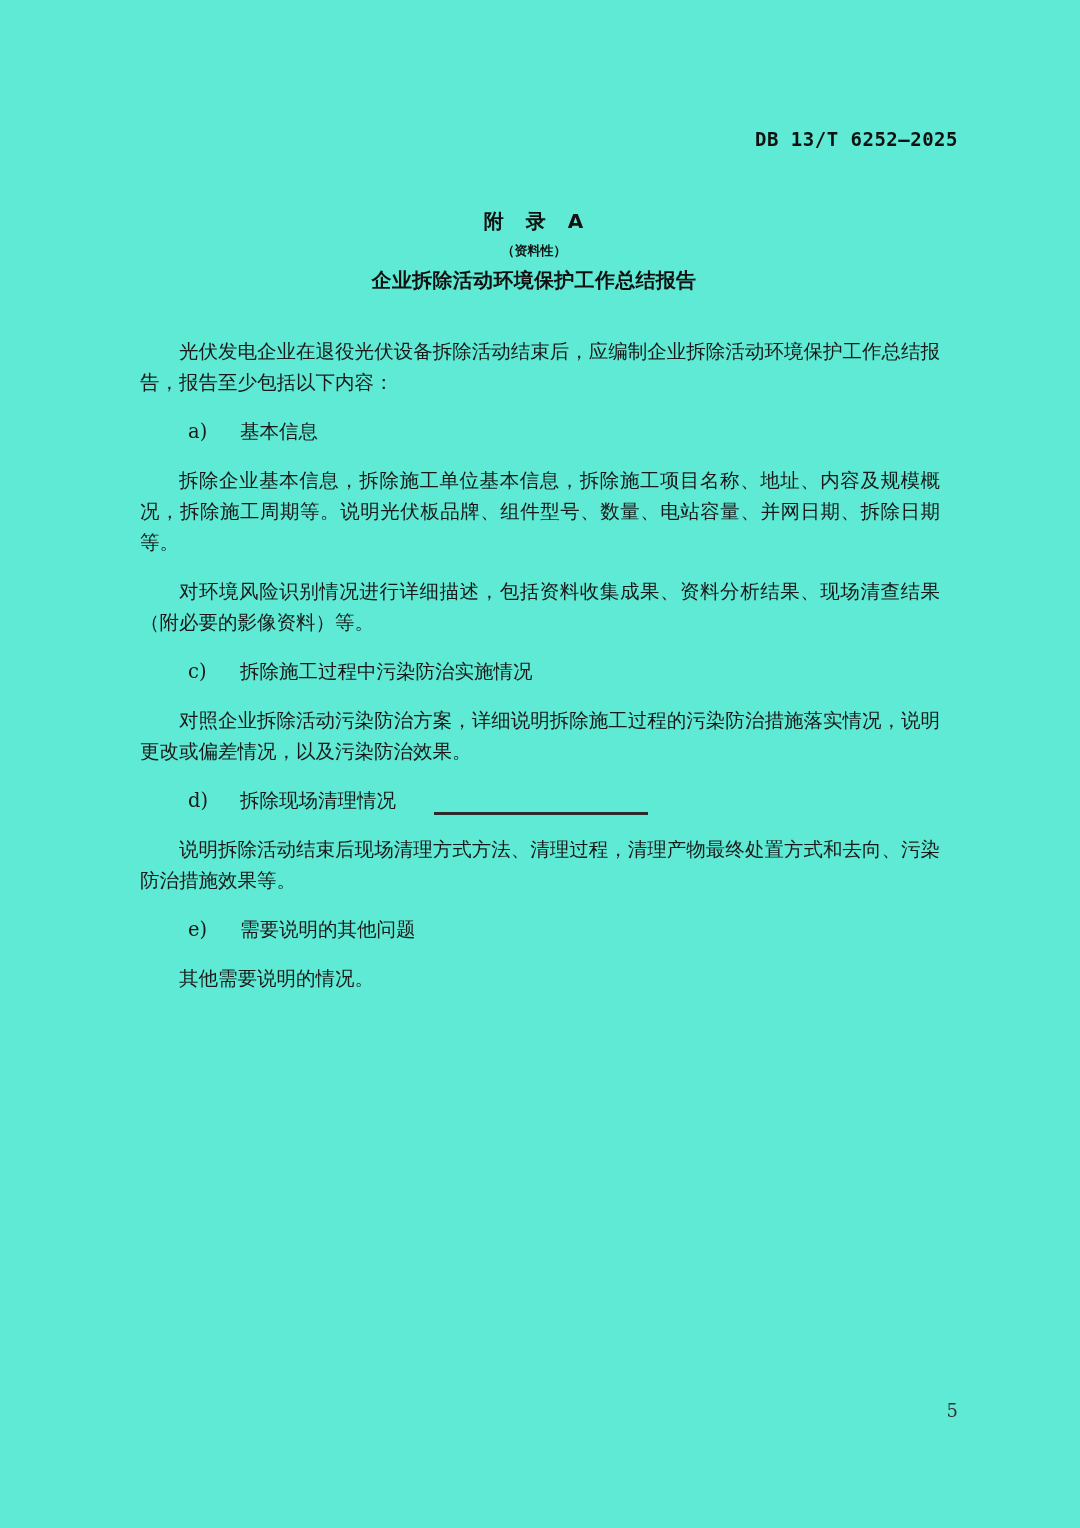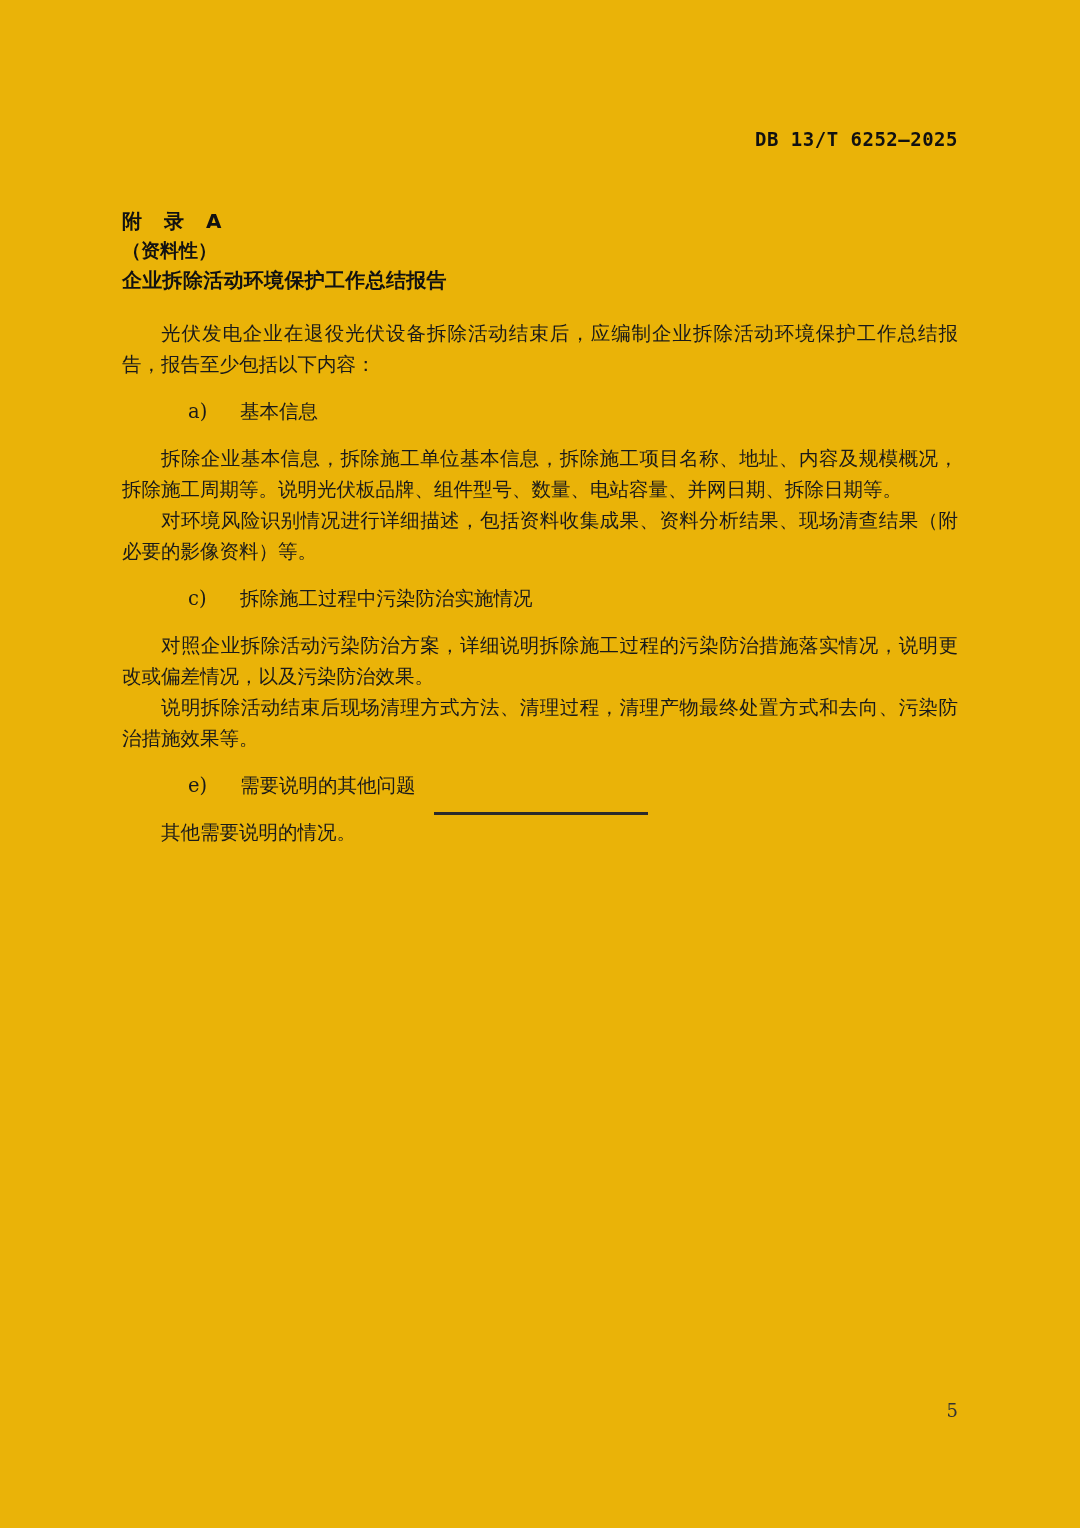--- a/index.html
+++ b/index.html
@@ -8,21 +8,21 @@
     background: #ffffff;
   }
   body {
     font-family: "DejaVu Serif", "Liberation Serif", serif;
     color: #1a1a1a;
   }
   .page {
     position: relative;
     width: 1080px;
     height: 1528px;
-    background: #eab308;
+    background: #5eead4;
     overflow: hidden;
     box-sizing: border-box;
   }
 
   
   .page-header {
     position: absolute;
     top: 128px;
     left: 122px;
     right: 122px;
@@ -37,35 +37,35 @@
     font-weight: bold;
     letter-spacing: 0.5px;
     color: #111111;
     white-space: nowrap;
   }
 
   
   .annex-title-block {
     position: absolute;
     top: 206px;
-    left: 122px;
+    left: 116px;
     width: 836px;
-    text-align: left;
+    text-align: center;
   }
   .annex-label {
     font-family: "DejaVu Sans", "Liberation Sans", sans-serif;
     font-size: 20px;
     font-weight: bold;
     letter-spacing: 1px;
     line-height: 30px;
     color: #111111;
   }
   .annex-nature {
     font-family: "DejaVu Sans", "Liberation Sans", sans-serif;
-    font-size: 19px;
+    font-size: 13px;
     font-weight: bold;
     line-height: 29px;
     color: #111111;
   }
   .annex-heading {
     font-family: Liberation Serif, serif;
     font-size: 20px;
     font-weight: bold;
     line-height: 30px;
     letter-spacing: 0.3px;
@@ -77,21 +77,21 @@
     position: absolute;
     top: 318px;
     left: 122px;
     width: 836px;
   }
   .para {
     font-size: 19.5px;
     line-height: 31px;
     text-align: justify;
     text-justify: inter-ideograph;
-    margin: 0;
+    margin: 18px;
     color: #1a1a1a;
     text-indent: 2em;
   }
   .list-item {
     font-size: 19.5px;
     line-height: 31px;
     margin: 16px;
     color: #1a1a1a;
     padding-left: 50px;
     white-space: nowrap;
@@ -146,20 +146,23 @@
     </p>
     <p class="para">拆除企业基本信息，拆除施工单位基本信息，拆除施工项目名称、地址、内容及规模概况，拆除施工周期等。说明光伏板品牌、组件型号、数量、电站容量、并网日期、拆除日期等。</p>
 
     <p class="para">对环境风险识别情况进行详细描述，包括资料收集成果、资料分析结果、现场清查结果（附必要的影像资料）等。</p>
 
     <p class="list-item">
       <span class="list-marker">c)</span><span>拆除施工过程中污染防治实施情况</span>
     </p>
     <p class="para">对照企业拆除活动污染防治方案，详细说明拆除施工过程的污染防治措施落实情况，说明更改或偏差情况，以及污染防治效果。</p>
 
+    <p class="list-item">
+      <span class="list-marker">d)</span><span>拆除现场清理情况</span>
+    </p>
     <p class="para">说明拆除活动结束后现场清理方式方法、清理过程，清理产物最终处置方式和去向、污染防治措施效果等。</p>
 
     <p class="list-item">
       <span class="list-marker">e)</span><span>需要说明的其他问题</span>
     </p>
     <p class="para">其他需要说明的情况。</p>
 
   </div>
 
   <div class="annex-end-rule"></div>

